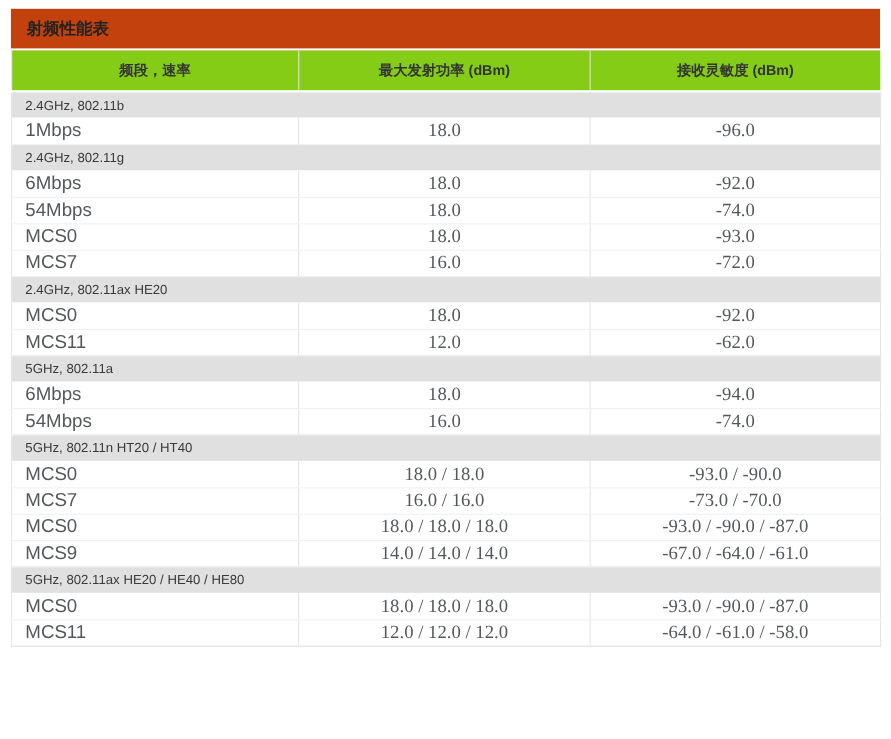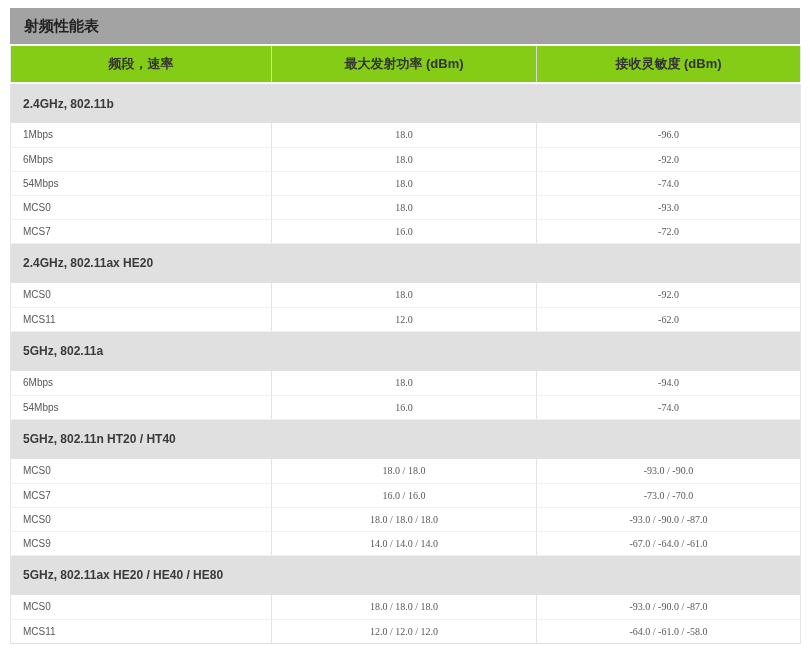--- a/index.html
+++ b/index.html
@@ -9,21 +9,21 @@
     font-family: "Liberation Sans", "DejaVu Sans", sans-serif;
     overflow: hidden;
   }
   .spec-container {
     position: absolute;
     left: 10px; top: 8px;
     width: 790px;
   }
   .title-bar {
     height: 38px;
-    background: #a3a3a3;
+    background: #c2410c;
     display: flex;
     align-items: center;
     padding-left: 14px;
     font-size: 15px;
     font-weight: bold;
     color: #222222;
     border-bottom: 2px solid #ffffff;
   }
   table.spec-table {
     width: 790px;
@@ -41,33 +41,33 @@
     background: #84cc16;
     font-size: 13px;
     font-weight: bold;
     color: #333333;
     text-align: center;
     vertical-align: middle;
     border-bottom: 2px solid #ffffff;
   }
   thead th.divided { border-left: 1px solid #d9d9d9; }
   tr.section-row td {
-    height: 40px;
+    height: 24px;
     background: #e0e0e1;
     font-size: 12px;
-    font-weight: bold;
+    font-weight: normal;
     color: #3a3a3a;
     text-align: left;
     padding-left: 12px;
     vertical-align: middle;
   }
   tr.data-row td {
     height: 24px;
     background: #ffffff;
-    font-size: 10px;
+    font-size: 17px;
     color: #55585a;
     vertical-align: middle;
     border-bottom: 1px solid #f0f0f0;
   }
   tr.data-row td.rate-cell {
     text-align: left;
     padding-left: 12px;
   }
   tr.data-row td.tx-cell,
   tr.data-row td.sens-cell {
@@ -96,20 +96,23 @@
       </tr>
     </thead>
     <tbody>
         <tr class="section-row">
           <td colspan="3">2.4GHz, 802.11b</td>
         </tr>
         <tr class="data-row">
           <td class="rate-cell">1Mbps</td>
           <td class="tx-cell">18.0</td>
           <td class="sens-cell">-96.0</td>
+        </tr>
+        <tr class="section-row">
+          <td colspan="3">2.4GHz, 802.11g</td>
         </tr>
         <tr class="data-row">
           <td class="rate-cell">6Mbps</td>
           <td class="tx-cell">18.0</td>
           <td class="sens-cell">-92.0</td>
         </tr>
         <tr class="data-row">
           <td class="rate-cell">54Mbps</td>
           <td class="tx-cell">18.0</td>
           <td class="sens-cell">-74.0</td>

